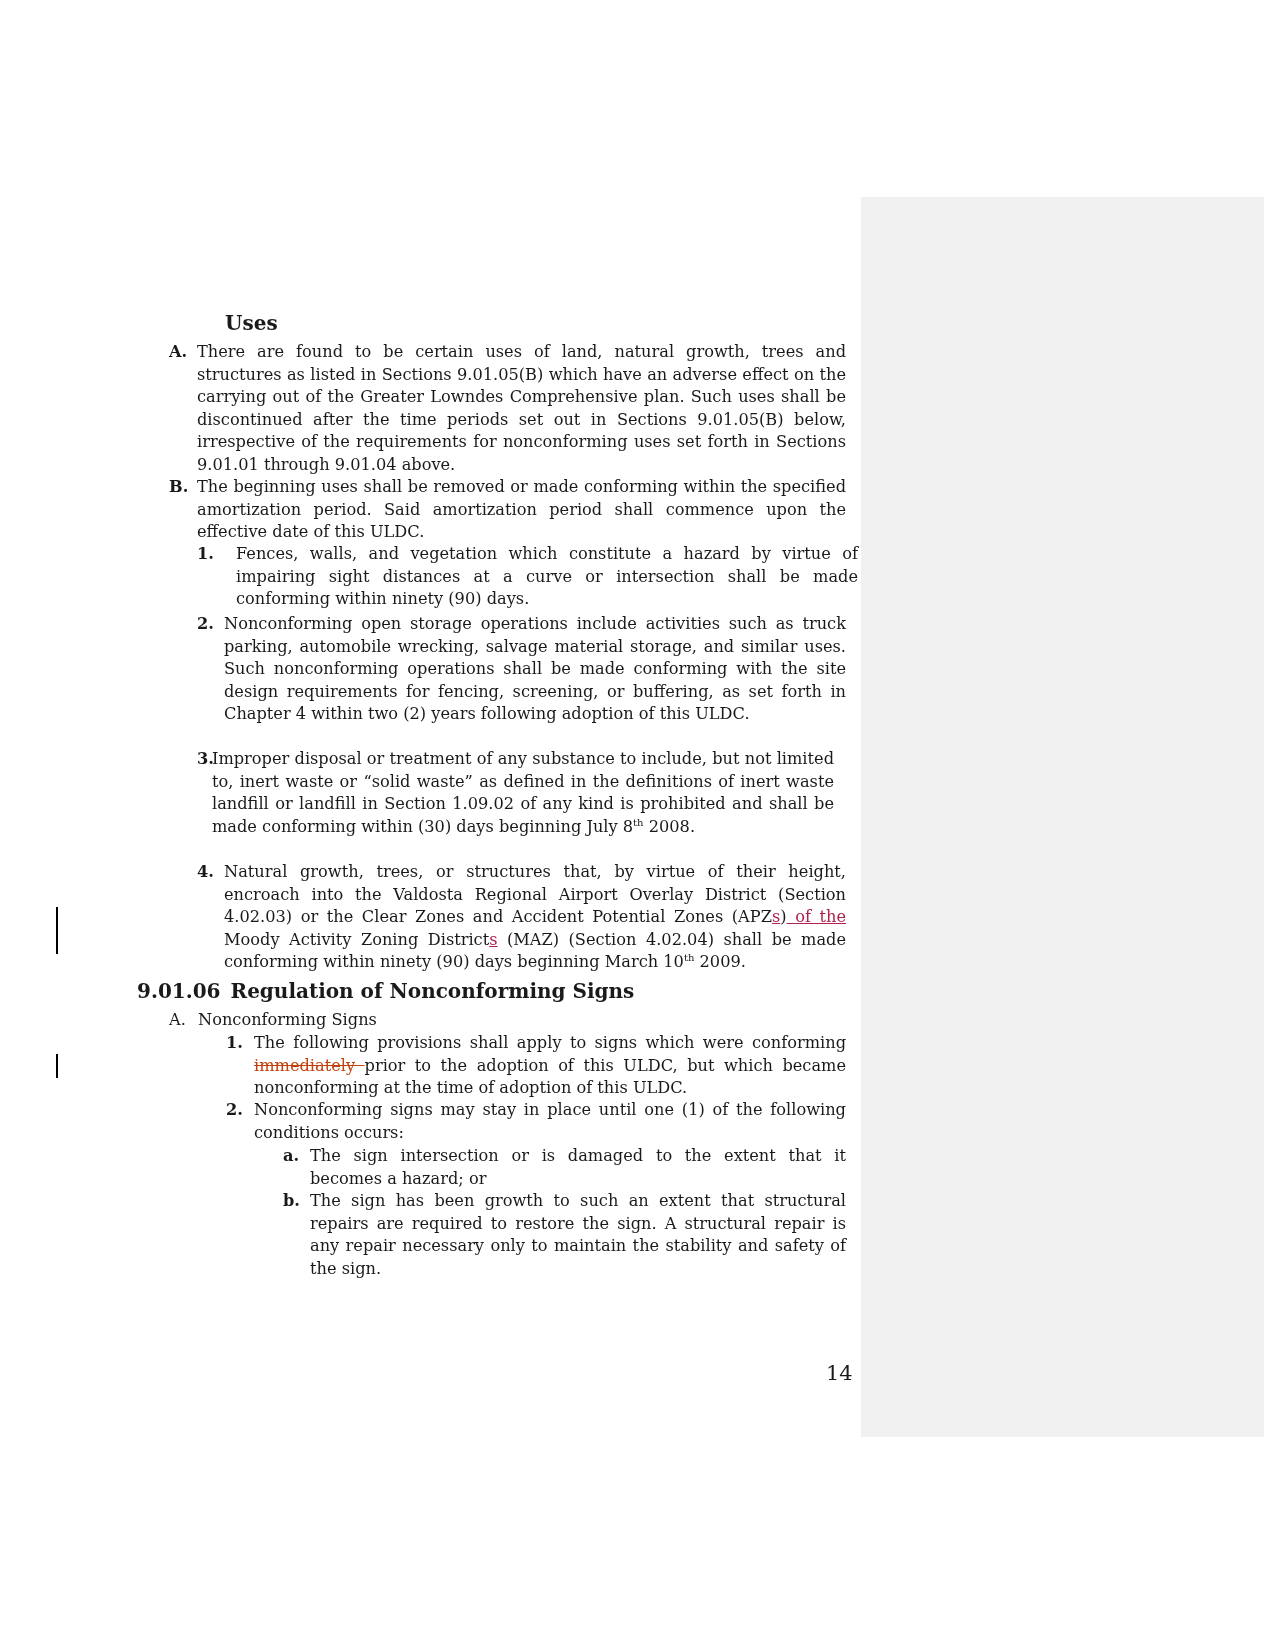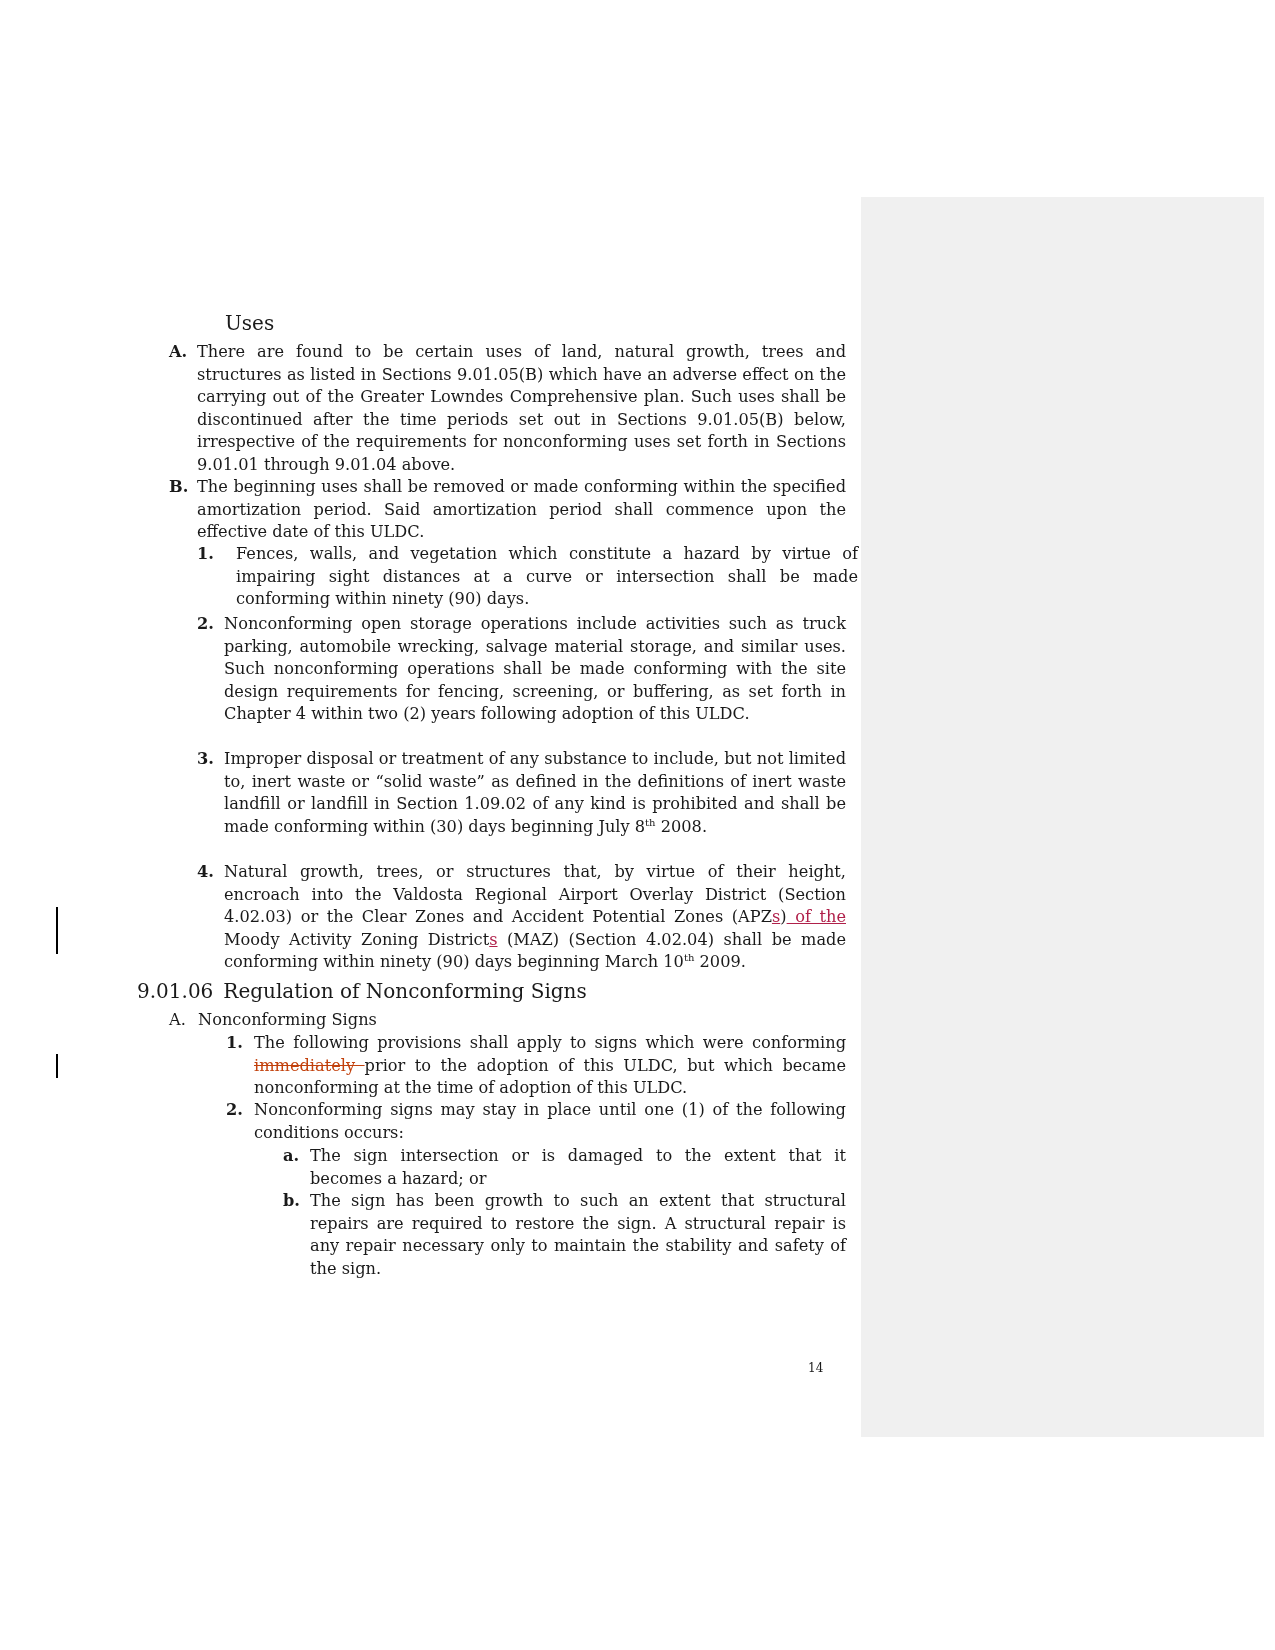--- a/index.html
+++ b/index.html
@@ -17,27 +17,27 @@
   }
   .page { position:absolute; left:0; top:0; width:860px; }
   .para {
     position:absolute; font-size:16.2px; line-height:22.5px; text-align:justify;
     text-align-last:left;
   }
   .label { position:absolute; font-weight:bold; font-size:16.2px; line-height:22.5px; }
   .label.plain { font-weight:normal; }
   b { font-weight:normal; }
   .heading {
-    position:absolute; font-weight:normal; font-size:20px; line-height:24px;
+    position:absolute; font-weight:bold; font-size:20px; line-height:24px;
     font-family:"DejaVu Serif","Liberation Serif",serif;
   }
   .ins { color:#b0204a; text-decoration:underline; }
   .del { color:#c2410c; text-decoration:line-through; }
   sup { font-size:10px; line-height:0; vertical-align:super; }
-  .pagenum { position:absolute; left:808px; top:1361px; font-size:12px; }
+  .pagenum { position:absolute; left:826px; top:1361px; font-size:21px; }
 </style>
 </head>
 <body>
 
 <div class="comment-pane"></div>
 
 <div class="change-bar" style="top:907px;height:47px;"></div>
 <div class="change-bar" style="top:1054px;height:24px;"></div>
 
 <div class="page">
@@ -58,21 +58,21 @@
   <div class="para" style="left:236px;top:543px;width:622px;">
     <span>Fences, walls, and vegetation which constitute a hazard by virtue of impairing sight distances at a curve or intersection shall be made conforming within ninety (90) days.</span>
   </div>
 
   <span class="label" style="left:197px;top:613px;">2.</span>
   <div class="para" style="left:224px;top:613px;width:622px;">
     <span>Nonconforming open storage operations include activities such as truck parking, automobile wrecking, salvage material storage, and similar </span><b>use</b><span>s. Such nonconforming operations shall be made conforming with the site design requirements for fencing, screening, or </span><b>buffer</b><span>ing, as set forth in Chapter 4 within two (2) years following adoption of this ULDC.</span>
   </div>
 
   <span class="label" style="left:197px;top:748px;">3.</span>
-  <div class="para" style="left:224px;top:748px;width:622px;">
+  <div class="para" style="left:212px;top:748px;width:622px;">
     <span>Improper disposal or treatment of any substance to include, but not limited to, inert waste or “solid waste” as defined in the definitions of </span><b>inert waste landfill</b><span> or </span><b>landfill</b><span> in Section 1.09.02 of any kind is prohibited and shall be made conforming within (30) days beginning July 8</span><sup>th</sup><span> 2008.</span>
   </div>
 
   <span class="label" style="left:197px;top:861px;">4.</span>
   <div class="para" style="left:224px;top:861px;width:622px;">
     <span>Natural growth, trees, or structures that, by virtue of their height, encroach into the Valdosta Regional Airport Overlay District (Section 4.02.03) or the Clear Zones and Accident Potential Zones (APZ</span><span class="ins">s</span><span>)</span><span class="ins"> of the</span><span> Moody Activity Zoning District</span><span class="ins">s</span><span> (MAZ) (Section 4.02.04) shall be made conforming within ninety (90) days beginning March 10</span><sup>th</sup><span> 2009.</span>
   </div>
 
   <div class="heading" style="left:137px;top:979px;">
     <span>9.01.06</span><span style="display:inline-block;width:10px;"></span><span>Regulation of Nonconforming Signs</span>

